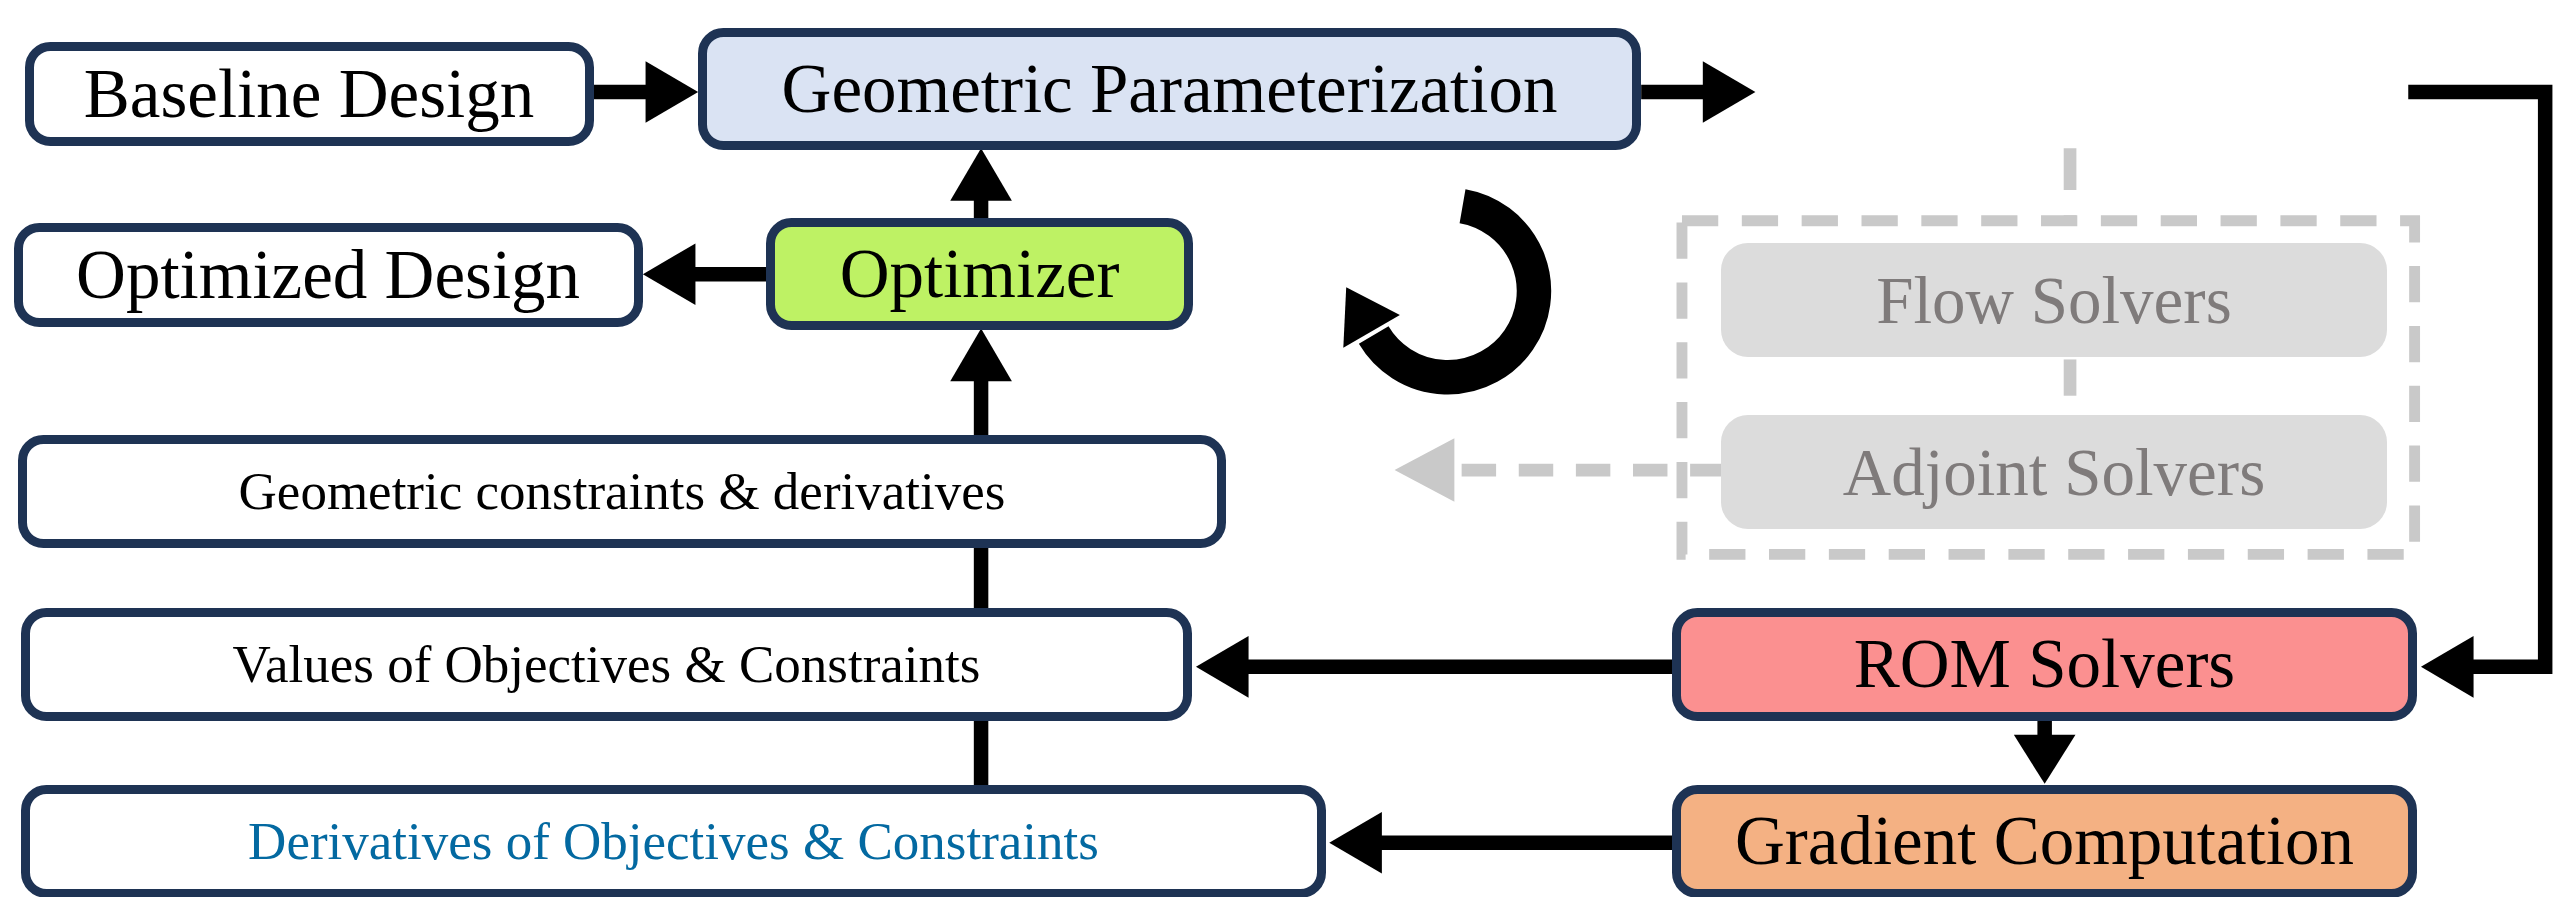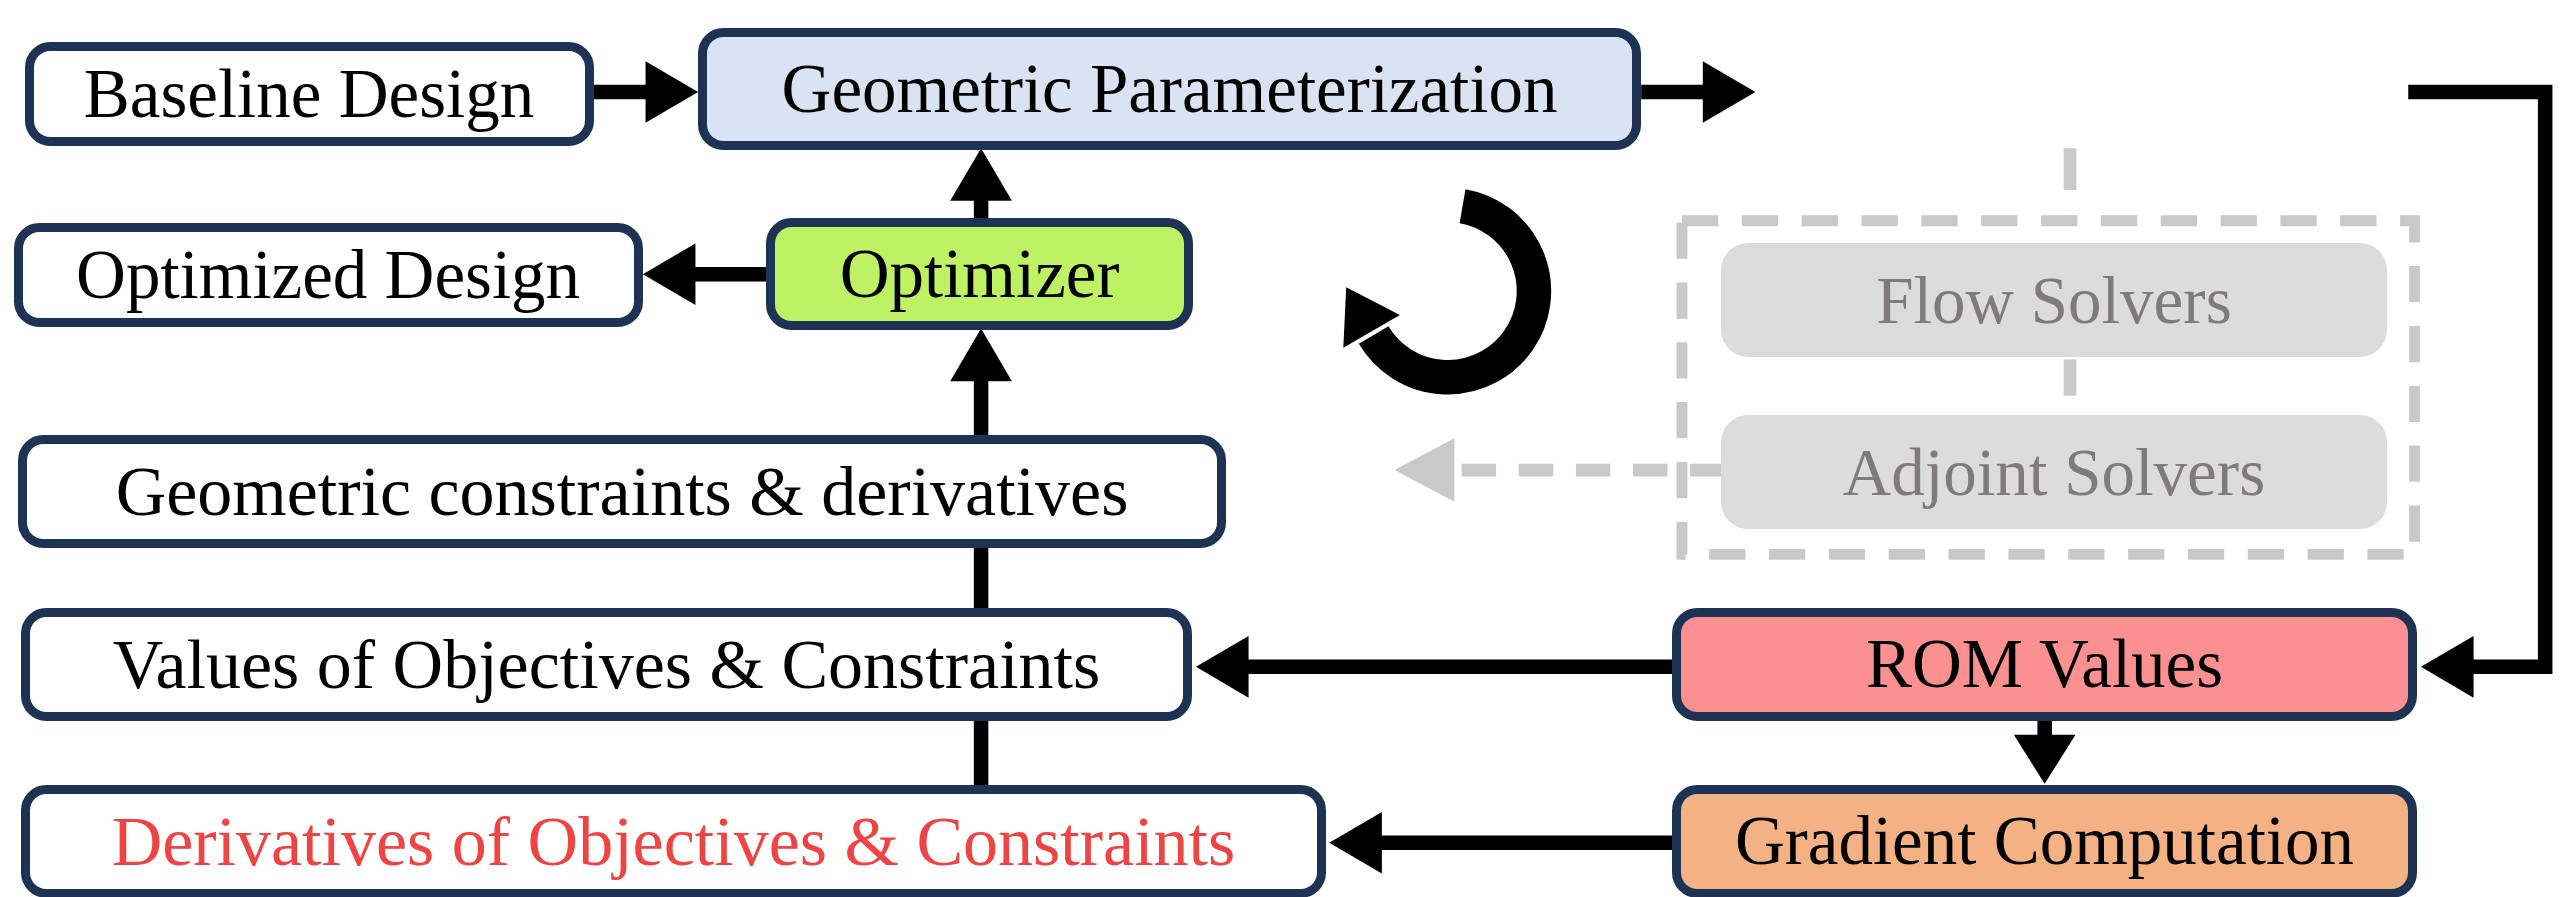--- a/index.html
+++ b/index.html
@@ -16,21 +16,21 @@
     position:absolute;
     box-sizing:border-box;
     border:9px solid #1e3354;
     border-radius:25.4px;
     display:flex;align-items:center;justify-content:center;
     font-size:69px;
     white-space:nowrap;
     z-index:1;
     line-height:1;
   }
-  .node.longline{font-size:70px;}
+  .node.longline{font-size:53px;}
   .node.graybox{
     border:none;
     border-radius:27px;
     font-size:67px;
     z-index:1;
   }
   
   .n-baseline   {left:24.5px;  top:30px;  width:569px;  height:104px;}
   .n-geoparam   {left:698px; top:16.3px;  width:943px; height:122px;}
   .n-update     {left:1755px;top:23px;  width:658px;  height:109px;}
@@ -109,34 +109,34 @@
   </div>
 
   <div class="node longline n-constraints" style="background: rgb(255, 255, 255); color: rgb(0, 0, 0);">
     <span>Geometric constraints &amp; derivatives</span>
   </div>
 
   <div class="node longline n-values" style="background: rgb(255, 255, 255); color: rgb(0, 0, 0);">
     <span>Values of Objectives &amp; Constraints</span>
   </div>
 
-  <div class="node longline n-derivs" style="background: rgb(255, 255, 255); color: #ef4444;">
+  <div class="node longline n-derivs" style="background: rgb(255, 255, 255); color: #0369a1;">
     <span>Derivatives of Objectives &amp; Constraints</span>
   </div>
 
   <div class="node graybox n-flow" style="background: rgb(220, 220, 220); color: rgb(127, 123, 123);">
     <span>Flow Solvers</span>
   </div>
 
   <div class="node graybox n-adjoint" style="background: rgb(220, 220, 220); color: rgb(127, 123, 123);">
     <span>Adjoint Solvers</span>
   </div>
 
   <div class="node n-rom" style="background: rgb(251, 144, 144); color: rgb(0, 0, 0);">
-    <span>ROM Values</span>
+    <span>ROM Solvers</span>
   </div>
 
   <div class="node n-gradient" style="background: rgb(244, 177, 131); color: rgb(0, 0, 0);">
     <span>Gradient Computation</span>
   </div>
 
 </div>
 
 
 </body></html>

